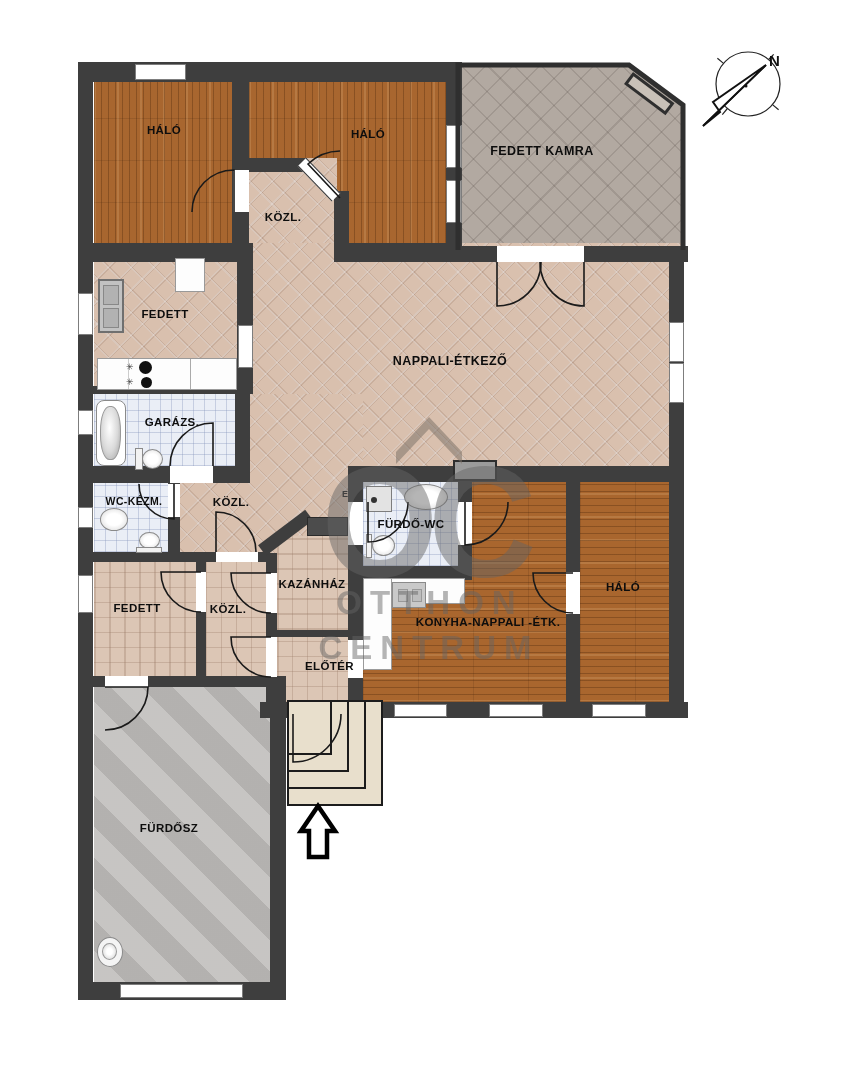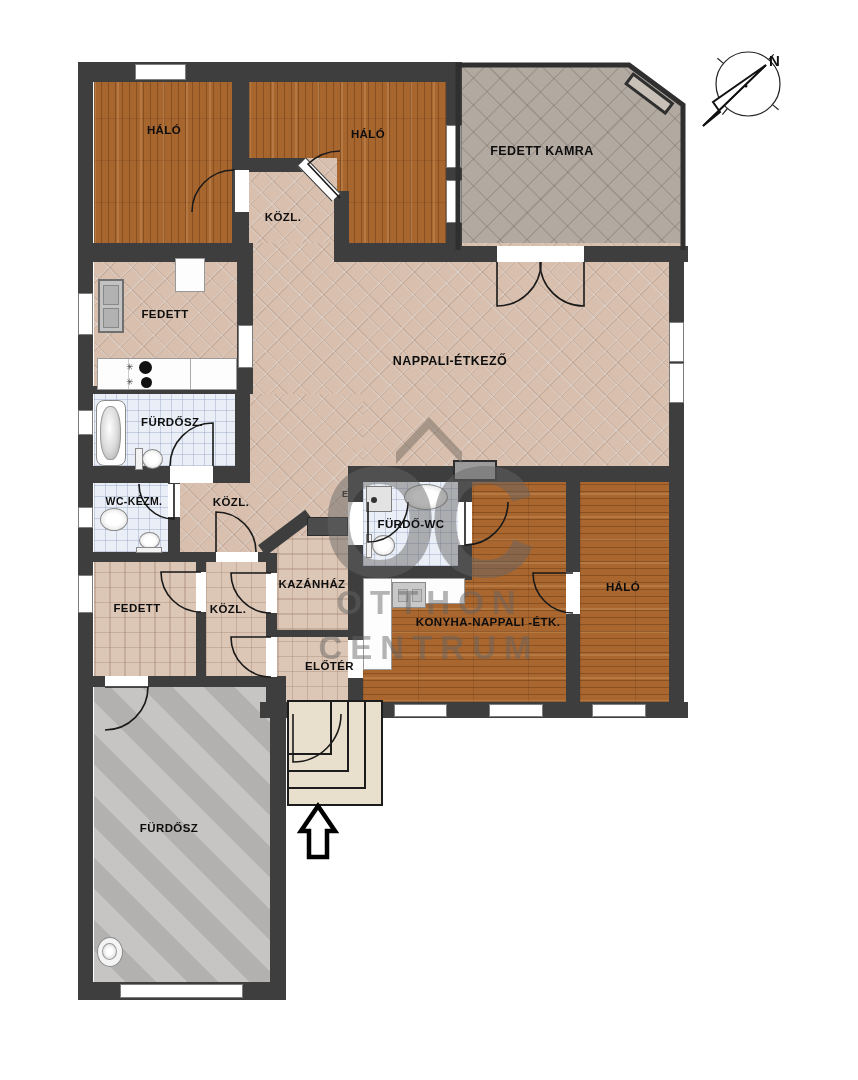--- a/index.html
+++ b/index.html
@@ -212,21 +212,21 @@
   <div class="wm" style="left:424px;top:522px;font-size:150px;letter-spacing:-10px;transform:translate(-50%,-50%) scaleY(1.05);">OC</div>
   <div class="wm" style="left:430px;top:603px;font-size:33px;letter-spacing:8px;">OTTHON</div>
   <div class="wm" style="left:429px;top:648px;font-size:33px;letter-spacing:8px;">CENTRUM</div>
 
   <span class="lbl" style="left:164px;top:130px;">HÁLÓ</span>
   <span class="lbl" style="left:368px;top:134px;">HÁLÓ</span>
   <span class="lbl" style="left:283px;top:217px;">KÖZL.</span>
   <span class="lbl lbl-lg" style="left:542px;top:151px;">FEDETT KAMRA</span>
   <span class="lbl" style="left:165px;top:314px;">FEDETT</span>
   <span class="lbl lbl-lg" style="left:450px;top:361px;">NAPPALI-ÉTKEZŐ</span>
-  <span class="lbl" style="left:172px;top:422px;">FÜRDŐSZ.</span>
+  <span class="lbl" style="left:172px;top:422px;">GARÁZS.</span>
   <span class="lbl" style="left:134px;top:501px;font-size:10.5px;">WC-KÉZM.</span>
   <span class="lbl" style="left:231px;top:502px;">KÖZL.</span>
   <span class="lbl" style="left:411px;top:524px;">FÜRDŐ-WC</span>
   <span class="lbl" style="left:137px;top:608px;">FEDETT</span>
   <span class="lbl" style="left:228px;top:609px;">KÖZL.</span>
   <span class="lbl" style="left:312px;top:584px;">KAZÁNHÁZ</span>
   <span class="lbl" style="left:318px;top:666px;padding-left:23px;">ELŐTÉR</span>
   <span class="lbl" style="left:456px;top:622px;margin-left:32px;">KONYHA-NAPPALI -ÉTK.</span>
   <span class="lbl" style="left:623px;top:587px;">HÁLÓ</span>
   <span class="lbl" style="left:169px;top:828px;">FÜRDŐSZ</span>

